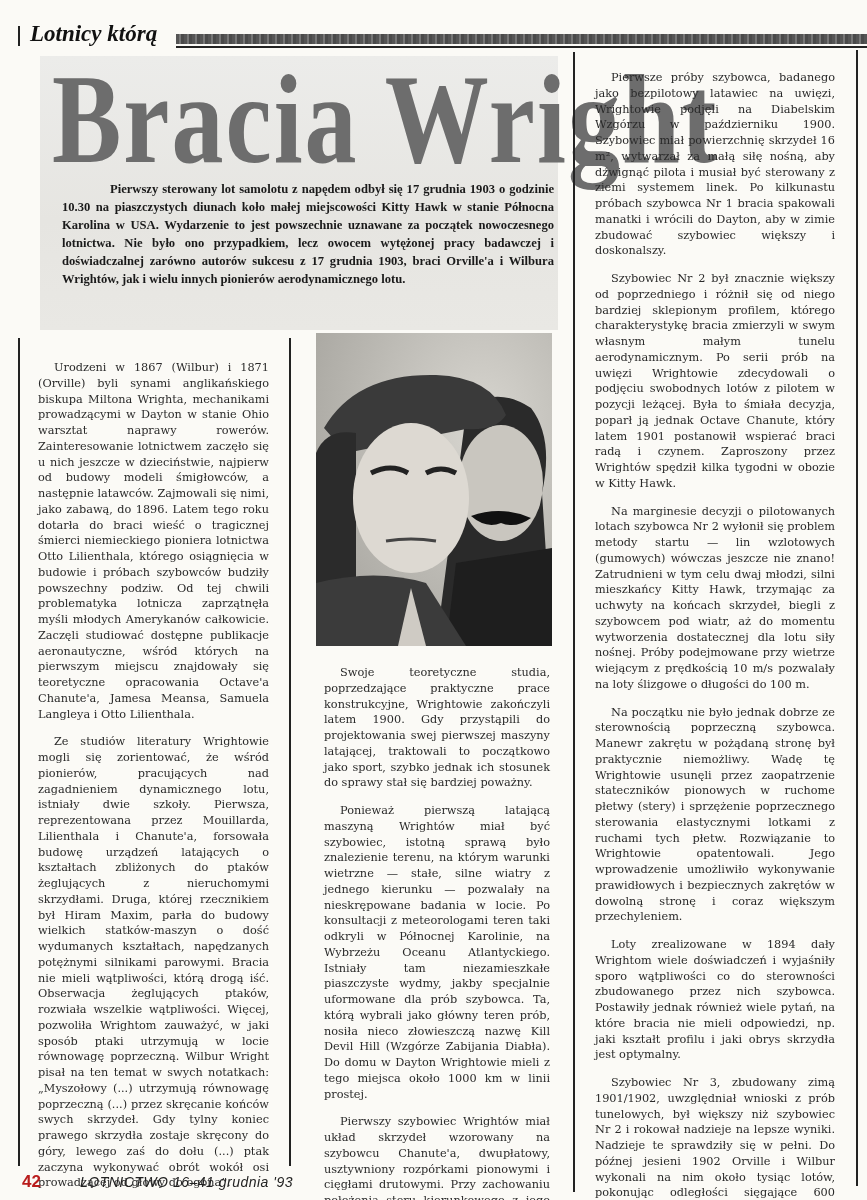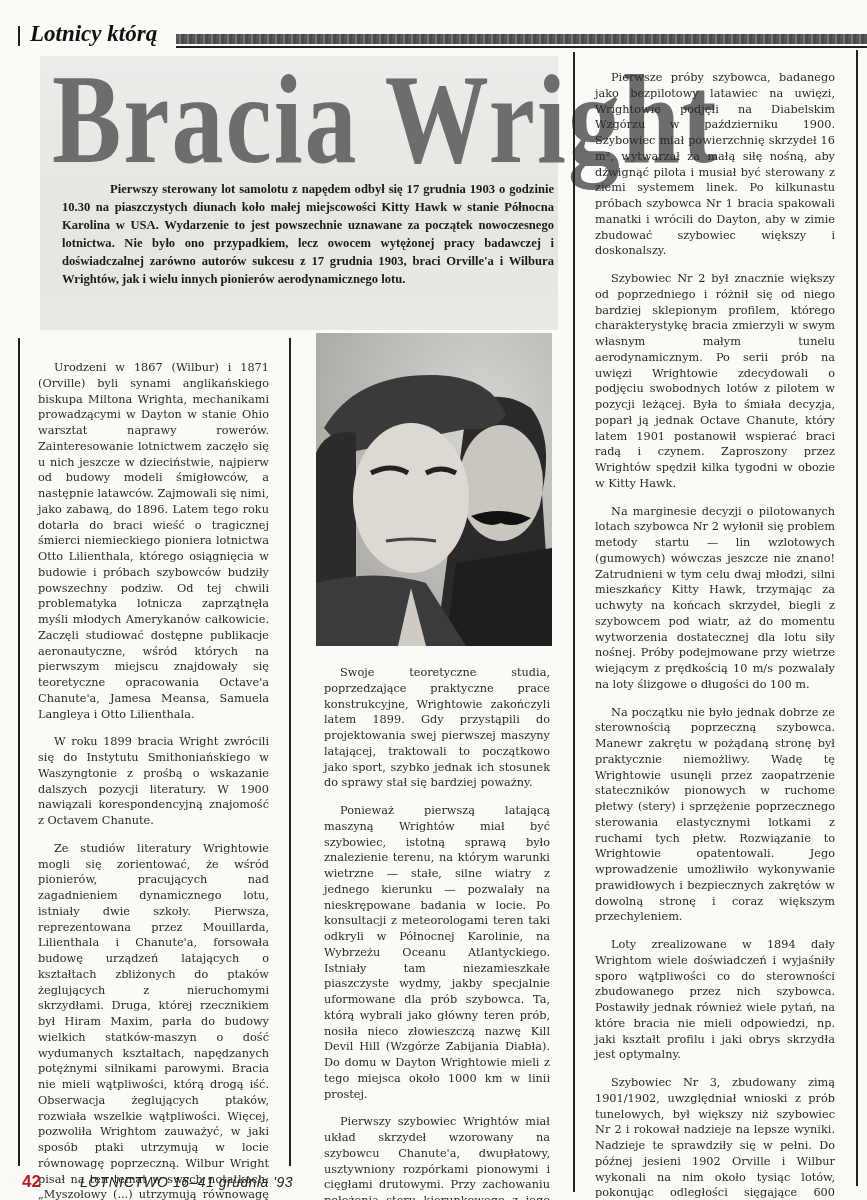--- a/index.html
+++ b/index.html
@@ -34,21 +34,20 @@
 <h1 class="title" style="margin:0">Bracia Wright</h1>
 <div class="lead">Pierwszy sterowany lot samolotu z napędem odbył się 17 grudnia 1903 o godzinie 10.30 na piaszczystych diunach koło małej miejscowości Kitty Hawk w stanie Północna Karolina w USA. Wydarzenie to jest powszechnie uznawane za początek nowoczesnego lotnictwa. Nie było ono przypadkiem, lecz owocem wytężonej pracy badawczej i doświadczalnej zarówno autorów sukcesu z 17 grudnia 1903, braci Orville'a i Wilbura Wrightów, jak i wielu innych pionierów aerodynamicznego lotu.</div>
 
 <div class="col-rule" style="left:18px;top:338px;height:828px;"></div>
 <div class="col-rule" style="left:289px;top:338px;height:828px;"></div>
 <div class="col-rule" style="left:573px;top:52px;height:1140px;"></div>
 <div class="col-rule" style="left:856px;top:50px;height:1136px;"></div>
 
 <div class="col" style="left:26px;top:348px;width:255px;">
   <p>Urodzeni w 1867 (Wilbur) i 1871 (Orville) byli synami anglikańskiego biskupa Miltona Wrighta, mechanikami prowadzącymi w Dayton w stanie Ohio warsztat naprawy rowerów. Zainteresowanie lotnictwem zaczęło się u nich jeszcze w dzieciństwie, najpierw od budowy modeli śmigłowców, a następnie latawców. Zajmowali się nimi, jako zabawą, do 1896. Latem tego roku dotarła do braci wieść o tragicznej śmierci niemieckiego pioniera lotnictwa Otto Lilienthala, którego osiągnięcia w budowie i próbach szybowców budziły powszechny podziw. Od tej chwili problematyka lotnicza zaprzątnęła myśli młodych Amerykanów całkowicie. Zaczęli studiować dostępne publikacje aeronautyczne, wśród których na pierwszym miejscu znajdowały się teoretyczne opracowania Octave'a Chanute'a, Jamesa Meansa, Samuela Langleya i Otto Lilienthala.</p>
-  <p>W roku 1899 bracia Wright zwrócili się do Instytutu Smithoniańskiego w Waszyngtonie z prośbą o wskazanie dalszych pozycji literatury. W 1900 nawiązali korespondencyjną znajomość z Octavem Chanute.</p>
   <p>Ze studiów literatury Wrightowie mogli się zorientować, że wśród pionierów, pracujących nad zagadnieniem dynamicznego lotu, istniały dwie szkoły. Pierwsza, reprezentowana przez Mouillarda, Lilienthala i Chanute'a, forsowała budowę urządzeń latających o kształtach zbliżonych do ptaków żeglujących z nieruchomymi skrzydłami. Druga, której rzecznikiem był Hiram Maxim, parła do budowy wielkich statków-maszyn o dość wydumanych kształtach, napędzanych potężnymi silnikami parowymi. Bracia nie mieli wątpliwości, którą drogą iść. Obserwacja żeglujących ptaków, rozwiała wszelkie wątpliwości. Więcej, pozwoliła Wrightom zauważyć, w jaki sposób ptaki utrzymują w locie równowagę poprzeczną. Wilbur Wright pisał na ten temat w swych notatkach: „Myszołowy (...) utrzymują równowagę poprzeczną (...) przez skręcanie końców swych skrzydeł. Gdy tylny koniec prawego skrzydła zostaje skręcony do góry, lewego zaś do dołu (...) ptak zaczyna wykonywać obrót wokół osi prowadzącej od głowy do ogona”.</p>
 
 </div>
 
 <div class="photo">
   <svg width="236" height="313" viewBox="0 0 236 313">
     <defs>
       <radialGradient id="bg" cx="0.7" cy="0.3" r="0.8">
           <stop offset="0" stop-color="#d8d6d0"></stop>
           <stop offset="1" stop-color="#a9a7a1"></stop>
@@ -64,21 +63,21 @@
     <ellipse cx="95" cy="165" rx="58" ry="75" fill="#ddd9d2"></ellipse>
     <path d="M55 140 Q75 130 92 140" stroke="#222" stroke-width="5" fill="none"></path>
     <path d="M110 140 Q125 132 140 140" stroke="#222" stroke-width="5" fill="none"></path>
     <path d="M70 208 Q95 204 120 208" stroke="#444" stroke-width="3" fill="none"></path>
     <path d="M0 250 Q60 235 110 250 L150 313 L0 313 Z" fill="#3b3b3b"></path>
     <path d="M95 255 L110 313 L82 313 Z" fill="#cfcbc4"></path>
   </svg>
 </div>
 
 <div class="col caption" style="top:653px;">
-  <p>Swoje teoretyczne studia, poprzedzające praktyczne prace konstrukcyjne, Wrightowie zakończyli latem 1899. Gdy przystąpili do projektowania swej pierwszej maszyny latającej, traktowali to początkowo jako sport, szybko jednak ich stosunek do sprawy stał się bardziej poważny.</p>
+  <p>Swoje teoretyczne studia, poprzedzające praktyczne prace konstrukcyjne, Wrightowie zakończyli latem 1900. Gdy przystąpili do projektowania swej pierwszej maszyny latającej, traktowali to początkowo jako sport, szybko jednak ich stosunek do sprawy stał się bardziej poważny.</p>
   <p>Ponieważ pierwszą latającą maszyną Wrightów miał być szybowiec, istotną sprawą było znalezienie terenu, na którym warunki wietrzne — stałe, silne wiatry z jednego kierunku — pozwalały na nieskrępowane badania w locie. Po konsultacji z meteorologami teren taki odkryli w Północnej Karolinie, na Wybrzeżu Oceanu Atlantyckiego. Istniały tam niezamieszkałe piaszczyste wydmy, jakby specjalnie uformowane dla prób szybowca. Ta, którą wybrali jako główny teren prób, nosiła nieco złowieszczą nazwę Kill Devil Hill (Wzgórze Zabijania Diabła). Do domu w Dayton Wrightowie mieli z tego miejsca około 1000 km w linii prostej.</p>
   <p>Pierwszy szybowiec Wrightów miał układ skrzydeł wzorowany na szybowcu Chanute'a, dwupłatowy, usztywniony rozpórkami pionowymi i cięgłami drutowymi. Przy zachowaniu położenia steru kierunkowego z jego tyłu jak u Chanute'a, Wrightowie wprowadzili jednak pewną innowację, umieszczając ster głębokości przed skrzydłami. Zapoczątkowali tym samym konstrukcyjny układ zwany kaczką. Bracia tak byli pewni skuteczności sterowania podłużnego, że w ogóle nie brali pod uwagę popularnego wśród większości współczesnych im konstruktorów maszyn latających sposobu sterowania podłużnego zmianą pozycji ciała pilota.</p>
 </div>
 
 <div class="col" style="left:583px;top:58px;width:264px;">
   <p>Pierwsze próby szybowca, badanego jako bezpilotowy latawiec na uwięzi, Wrightowie podjęli na Diabelskim Wzgórzu w październiku 1900. Szybowiec miał powierzchnię skrzydeł 16 m², wytwarzał za małą siłę nośną, aby dźwignąć pilota i musiał być sterowany z ziemi systemem linek. Po kilkunastu próbach szybowca Nr 1 bracia spakowali manatki i wrócili do Dayton, aby w zimie zbudować szybowiec większy i doskonalszy.</p>
   <p>Szybowiec Nr 2 był znacznie większy od poprzedniego i różnił się od niego bardziej sklepionym profilem, którego charakterystykę bracia zmierzyli w swym własnym małym tunelu aerodynamicznym. Po serii prób na uwięzi Wrightowie zdecydowali o podjęciu swobodnych lotów z pilotem w pozycji leżącej. Była to śmiała decyzja, poparł ją jednak Octave Chanute, który latem 1901 postanowił wspierać braci radą i czynem. Zaproszony przez Wrightów spędził kilka tygodni w obozie w Kitty Hawk.</p>
   <p>Na marginesie decyzji o pilotowanych lotach szybowca Nr 2 wyłonił się problem metody startu — lin wzlotowych (gumowych) wówczas jeszcze nie znano! Zatrudnieni w tym celu dwaj młodzi, silni mieszkańcy Kitty Hawk, trzymając za uchwyty na końcach skrzydeł, biegli z szybowcem pod wiatr, aż do momentu wytworzenia dostatecznej dla lotu siły nośnej. Próby podejmowane przy wietrze wiejącym z prędkością 10 m/s pozwalały na loty ślizgowe o długości do 100 m.</p>
   <p>Na początku nie było jednak dobrze ze sterownością poprzeczną szybowca. Manewr zakrętu w pożądaną stronę był praktycznie niemożliwy. Wadę tę Wrightowie usunęli przez zaopatrzenie stateczników pionowych w ruchome płetwy (stery) i sprzężenie poprzecznego sterowania elastycznymi lotkami z ruchami tych płetw. Rozwiązanie to Wrightowie opatentowali. Jego wprowadzenie umożliwiło wykonywanie prawidłowych i bezpiecznych zakrętów w dowolną stronę i coraz większym przechyleniem.</p>
   <p>Loty zrealizowane w 1894 dały Wrightom wiele doświadczeń i wyjaśniły sporo wątpliwości co do sterowności zbudowanego przez nich szybowca. Postawiły jednak również wiele pytań, na które bracia nie mieli odpowiedzi, np. jaki kształt profilu i jaki obrys skrzydła jest optymalny.</p>

